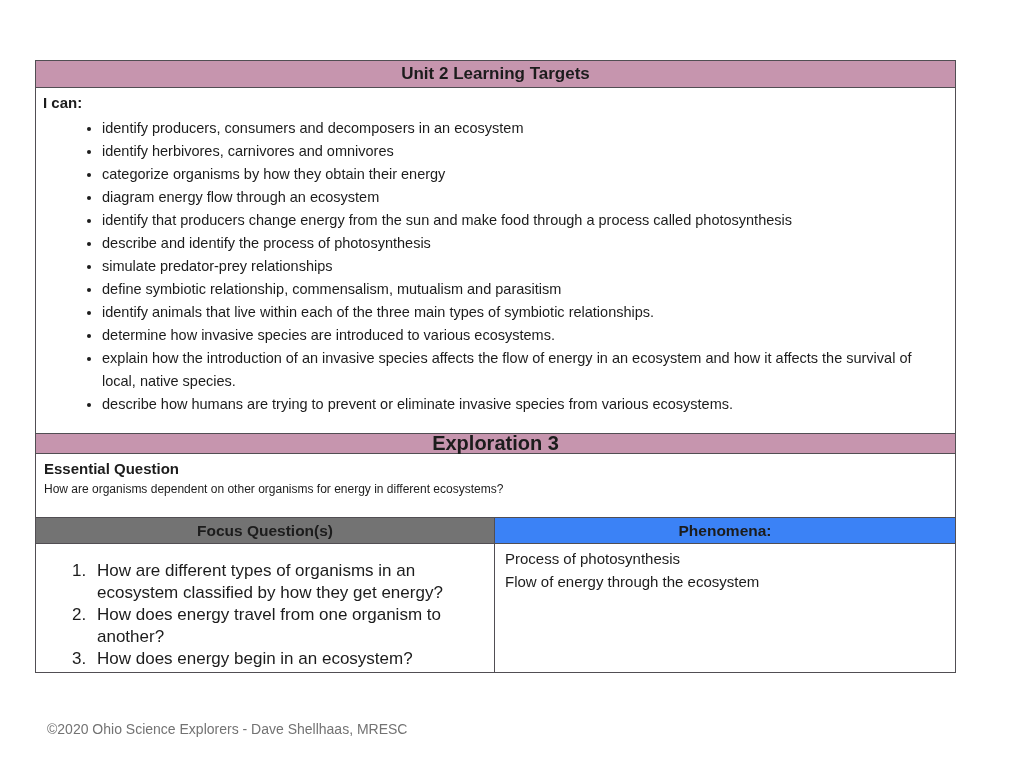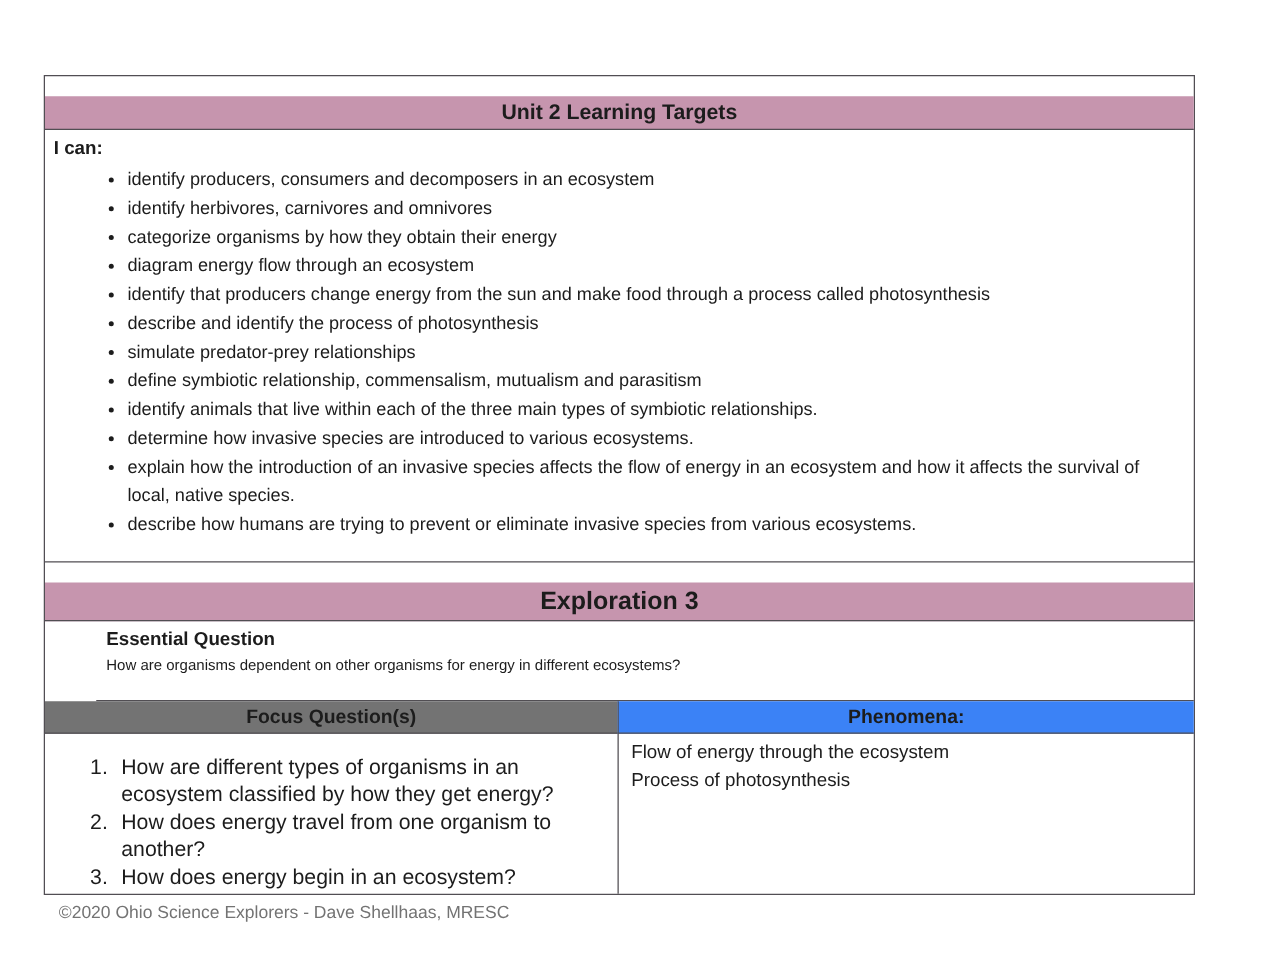--- a/index.html
+++ b/index.html
@@ -17,44 +17,42 @@
     width: 921px;
     border: 1.5px solid #514e53;
     background: #ffffff;
   }
 
   .band {
     background: #c695ae;
     border-bottom: 1.5px solid #514e53;
     display: flex; align-items: center; justify-content: center;
     font-weight: bold;
-    margin-top: 16px;
   }
   .band--unit { height: 27px; font-size: 17px; }
-  .band--exploration { height: 31px; font-size: 20px; }
+  .band--exploration { height: 20px; font-size: 20px; }
 
   .targets-cell {
     height: 346px;
     border-bottom: 1.5px solid #514e53;
     padding: 5px 10px 0 7px;
     font-size: 14.5px;
   }
   .i-can { font-weight: bold; font-size: 15px; line-height: 20px; }
   .targets-list {
     margin-top: 4px;
     padding-left: 59px;
     list-style: disc outside;
   }
   .targets-list li { line-height: 23px; padding-right: 4px; }
 
   .eq-cell {
     height: 64px;
     border-bottom: 1.5px solid #514e53;
     padding: 5px 10px 0 8px;
-    margin-left: 41px;
   }
   .eq-label { font-weight: bold; font-size: 15px; line-height: 20px; }
   .eq-text { font-size: 12px; line-height: 19px; margin-top: 1px; }
 
   .inner-table { display: flex; flex-direction: column; }
   .inner-row { display: flex; }
   .inner-row > div:first-child { width: 458px; }
   .inner-row > div:last-child { flex: 1; border-left: 1.5px solid #514e53; }
 
   .inner-head > div {
@@ -131,21 +129,21 @@
     </div>
     <div class="inner-row inner-body">
       <div>
         <ol class="focus-list">
             <li>How are different types of organisms in an ecosystem classified by how they get energy?</li>
             <li>How does energy travel from one organism to another?</li>
             <li>How does energy begin in an ecosystem?</li>
           </ol>
       </div>
       <div class="phenomena-cell">
+          <div>Process of photosynthesis</div>
           <div>Flow of energy through the ecosystem</div>
-          <div>Process of photosynthesis</div>
         </div>
     </div>
   </div>
 
 </div>
 
 <div class="footer-note">©2020 Ohio Science Explorers - Dave Shellhaas, MRESC</div>
 
 </body></html>

